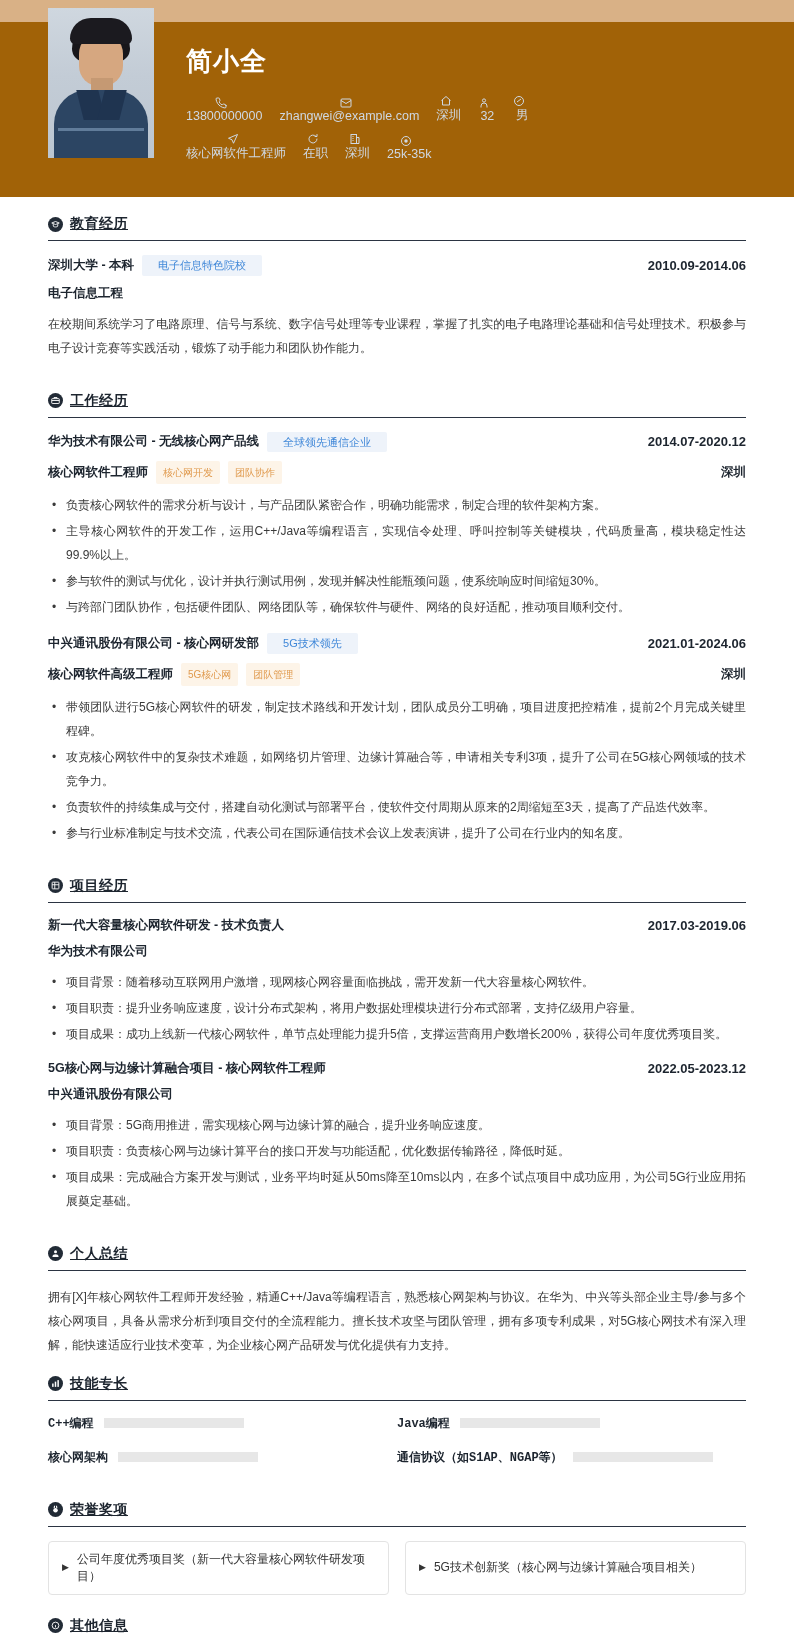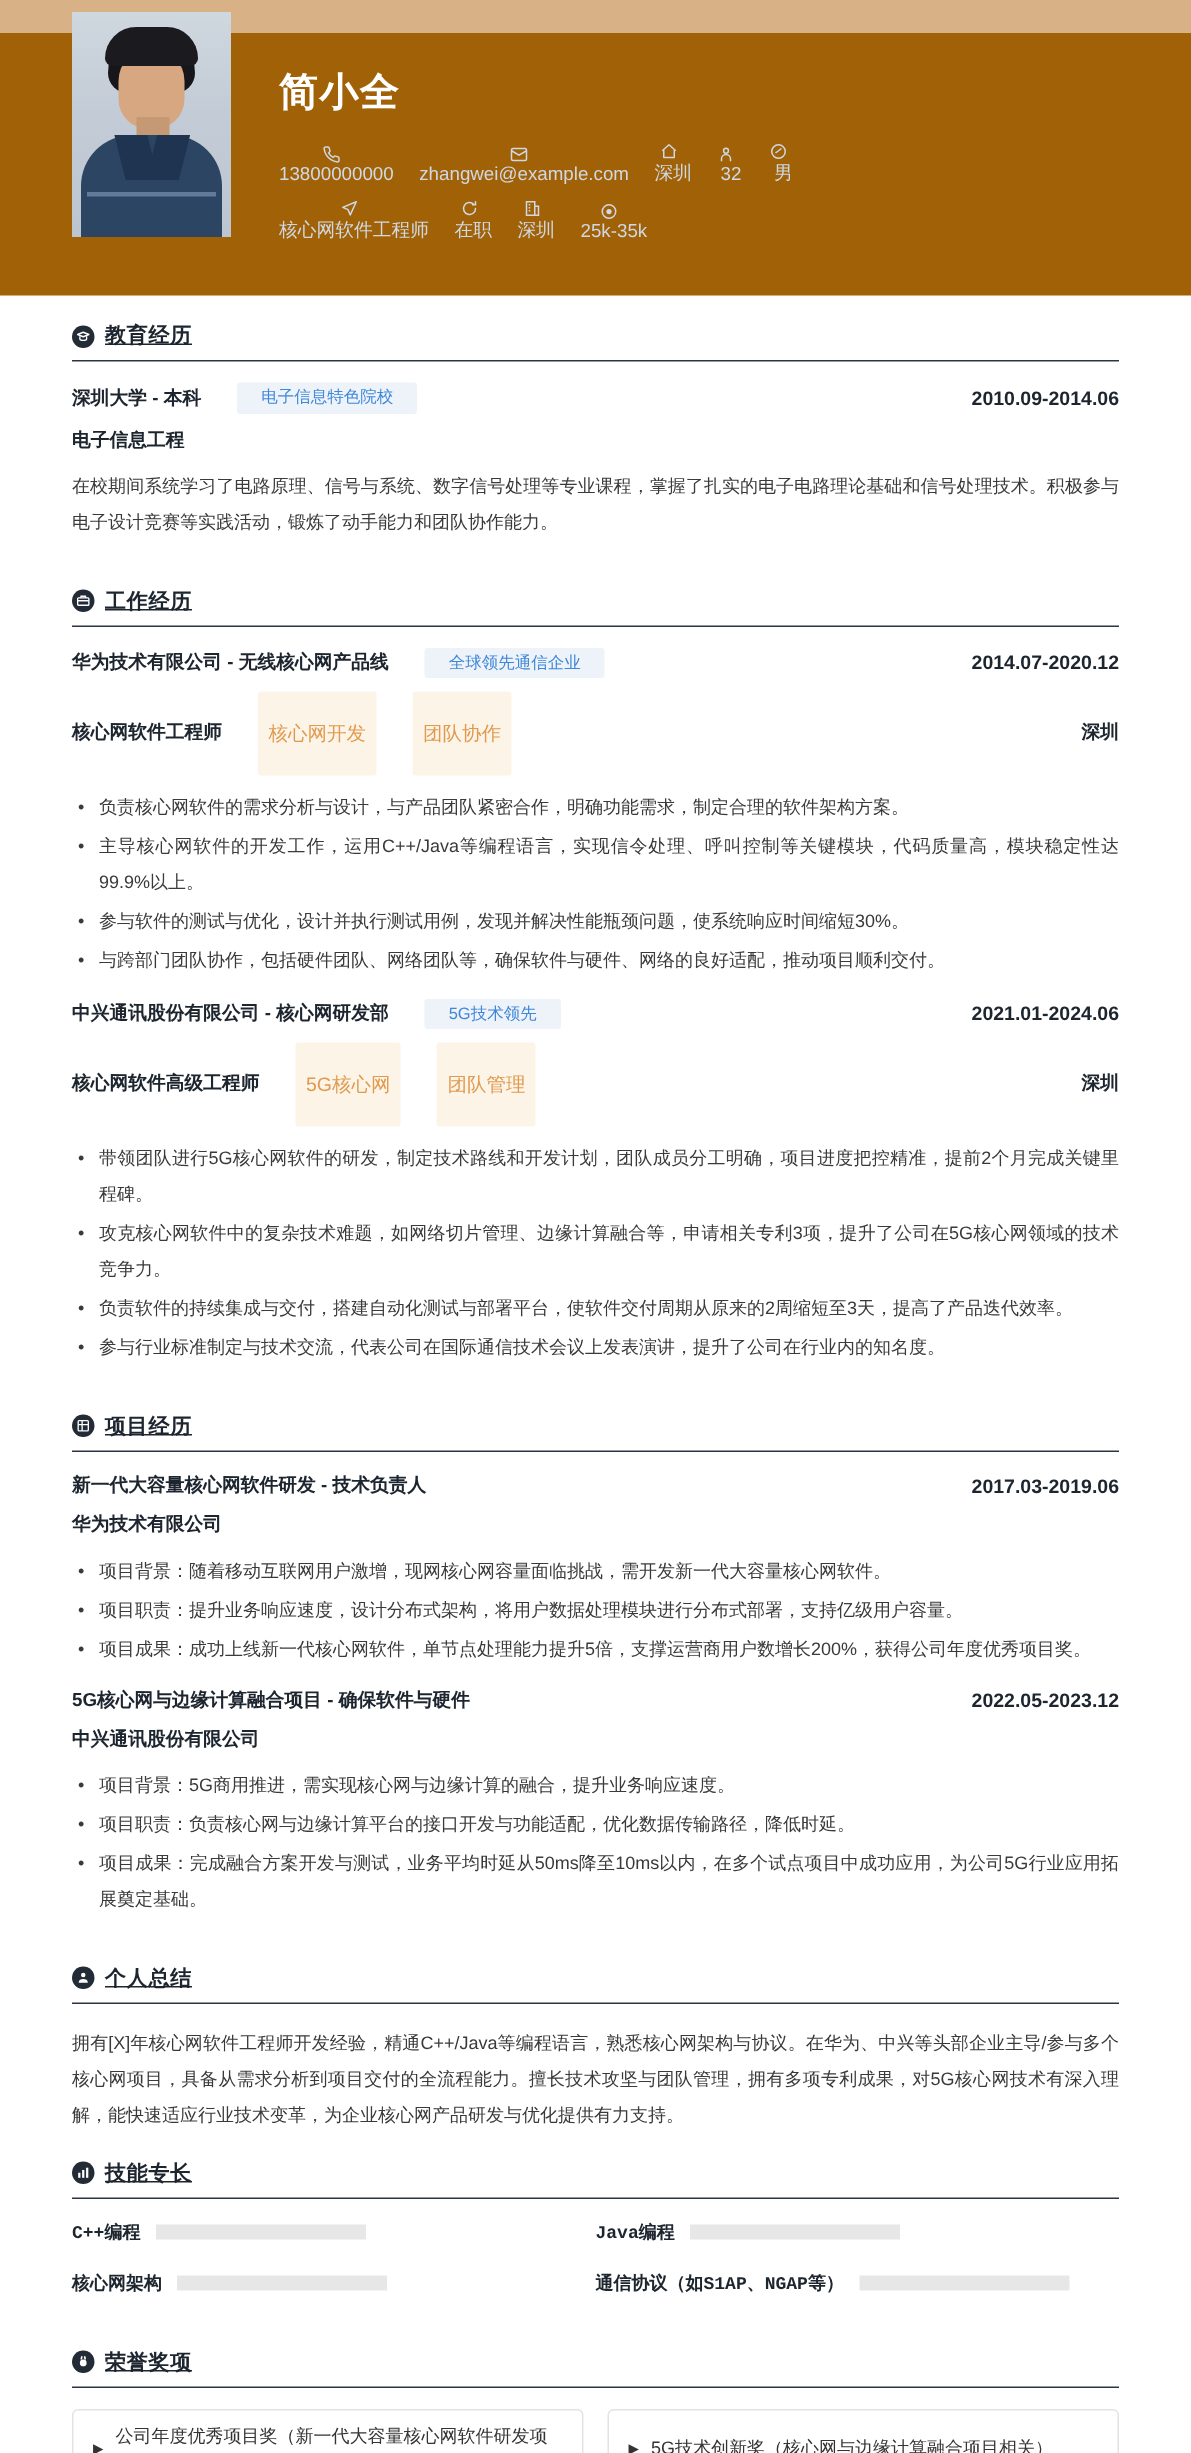--- a/index.html
+++ b/index.html
@@ -85,32 +85,32 @@
   }
   .sec-ic svg { display: block; }
   .sec-title { font-size: 14px; font-weight: 700; color: #1d252f; letter-spacing: .5px; text-decoration: underline; }
   .sec-rule { border-bottom: 1px solid #2b3442; margin-bottom: 14px; }
 
   .entry { margin-bottom: 14px; }
   .entry-line {
     display: flex; align-items: center; justify-content: space-between;
     margin-bottom: 9px;
   }
-  .entry-left { display: flex; align-items: center; flex-wrap: wrap; gap: 24px; }
+  .entry-left { display: flex; align-items: center; flex-wrap: wrap; gap: 8px; }
   .entry-title { font-size: 12.5px; font-weight: 700; color: #1d252f; }
   .entry-date { font-size: 13px; font-weight: 700; color: #1d252f; white-space: nowrap; }
   .entry-loc { font-size: 12.5px; font-weight: 700; color: #1d252f; white-space: nowrap; }
 
   .tag-blue {
     font-size: 11px; color: #3f87d8; background: #eef3fa;
     padding: 2px 16px; border-radius: 2px; line-height: 1.5;
   }
   .tag-orange {
-    font-size: 13px; color: #e09a4e; background: #fdf4e8;
-    padding: 18px 7px; border-radius: 2px; line-height: 1.5;
+    font-size: 10px; color: #e09a4e; background: #fdf4e8;
+    padding: 4px 7px; border-radius: 2px; line-height: 1.5;
   }
 
   .sub-title { font-size: 12.5px; font-weight: 700; color: #1d252f; margin-bottom: 10px; }
   .para {
     font-size: 12px; line-height: 2.0; color: #3a3a3a; text-align: justify;
   }
 
   ul.bullets { list-style: none; }
   ul.bullets li {
     font-size: 12px; line-height: 2.0; color: #3a3a3a;
@@ -357,21 +357,21 @@
         <div class="sub-title">华为技术有限公司</div>
         <ul class="bullets">
           <li>项目背景：随着移动互联网用户激增，现网核心网容量面临挑战，需开发新一代大容量核心网软件。</li>
           <li>项目职责：提升业务响应速度，设计分布式架构，将用户数据处理模块进行分布式部署，支持亿级用户容量。</li>
           <li>项目成果：成功上线新一代核心网软件，单节点处理能力提升5倍，支撑运营商用户数增长200%，获得公司年度优秀项目奖。</li>
         </ul>
       </div>
 
       <div class="entry">
         <div class="entry-line">
-          <span class="entry-title">5G核心网与边缘计算融合项目 - 确保软件与硬件</span>
+          <span class="entry-title">5G核心网与边缘计算融合项目 - 核心网软件工程师</span>
           <span class="entry-date">2022.05-2023.12</span>
         </div>
         <div class="sub-title">中兴通讯股份有限公司</div>
         <ul class="bullets">
           <li>项目背景：5G商用推进，需实现核心网与边缘计算的融合，提升业务响应速度。</li>
           <li>项目职责：负责核心网与边缘计算平台的接口开发与功能适配，优化数据传输路径，降低时延。</li>
           <li>项目成果：完成融合方案开发与测试，业务平均时延从50ms降至10ms以内，在多个试点项目中成功应用，为公司5G行业应用拓展奠定基础。</li>
         </ul>
       </div>
     </div>

